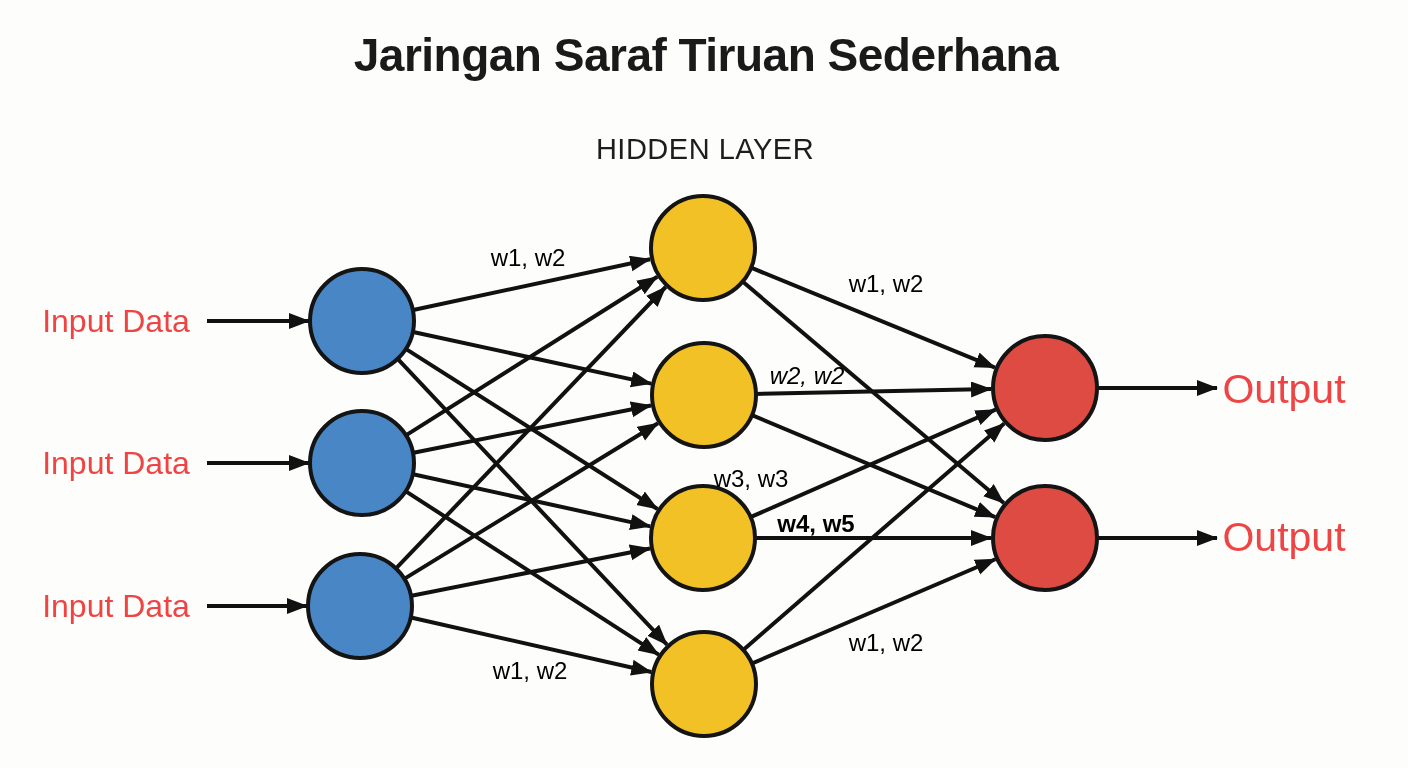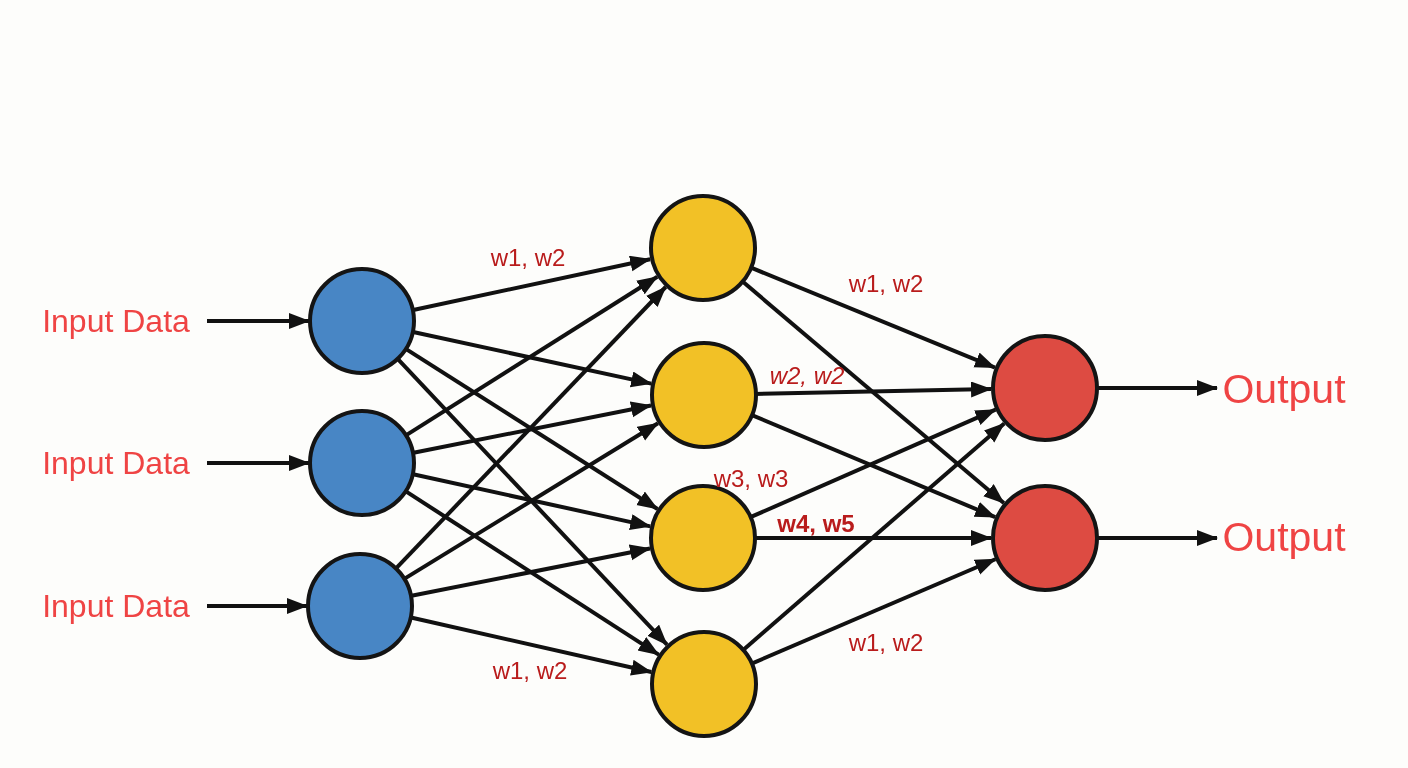--- a/index.html
+++ b/index.html
@@ -38,34 +38,36 @@
     font-size: 32px;
     font-weight: 400;
     color: #ef4444;
   }
   .out-label {
     font-size: 41px;
   }
   .w-label {
     font-size: 24px;
     font-weight: 400;
-    color: #b91c1c;
+    color: #000000;
   }
   #net-svg {
     position: absolute;
     left: 0;
     top: 0;
   }
 </style>
 </head>
 <body>
 
 <div class="stage">
 
+  <div class="abs title" style="left: 706px; top: 55px;">Jaringan Saraf Tiruan Sederhana</div>
 
+  <div class="abs layer-header" style="left: 705px; top: 149px;">HIDDEN LAYER</div>
 
   <svg id="net-svg" width="1408" height="768">
       <defs>
         <marker id="arrow" markerUnits="userSpaceOnUse" markerWidth="24" markerHeight="18" refX="20" refY="8" orient="auto">
           <polygon points="0,0 21,8 0,16" fill="#111111"></polygon>
         </marker>
       </defs>
       <line x1="410.8922179516895" y1="310.53333750594334" x2="650.1964046121753" y2="259.3039954935812" stroke="#111111" stroke-width="4" marker-end="url(#arrow)"></line>
       <line x1="410.86911226882637" y1="331.57401844413204" x2="651.2213587496675" y2="383.58006008033743" stroke="#111111" stroke-width="4" marker-end="url(#arrow)"></line>
       <line x1="404.18307438660537" y1="347.84377460965794" x2="657.4422796624661" y2="509.0087234215694" stroke="#111111" stroke-width="4" marker-end="url(#arrow)"></line>

